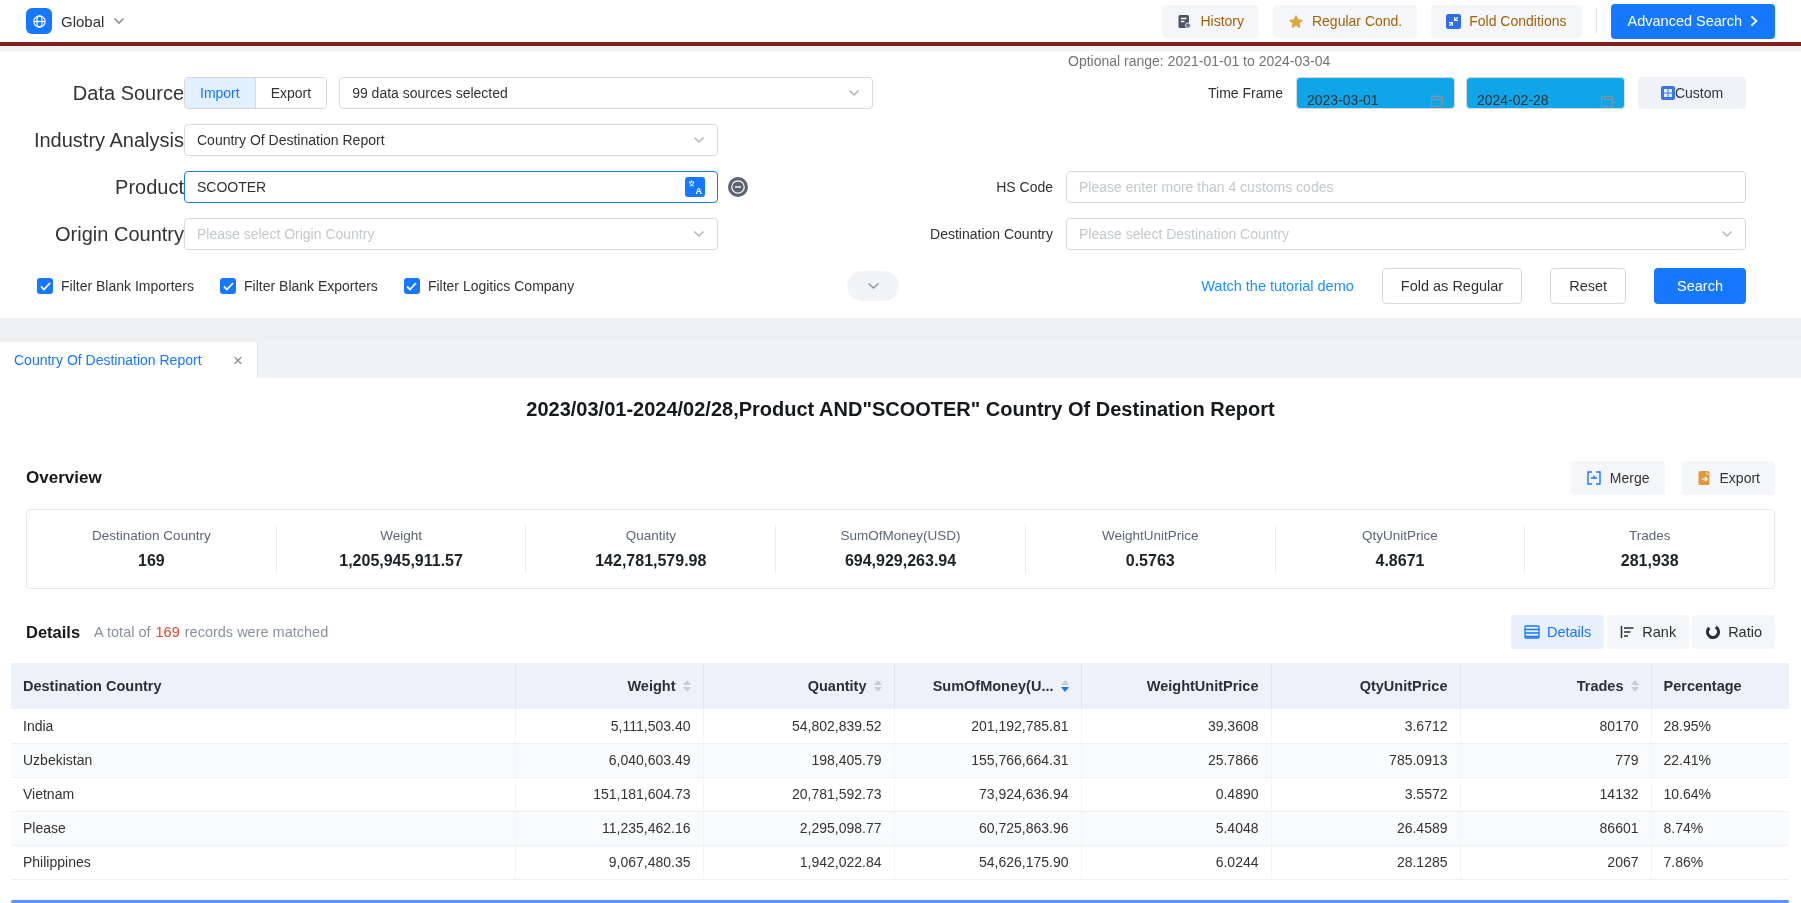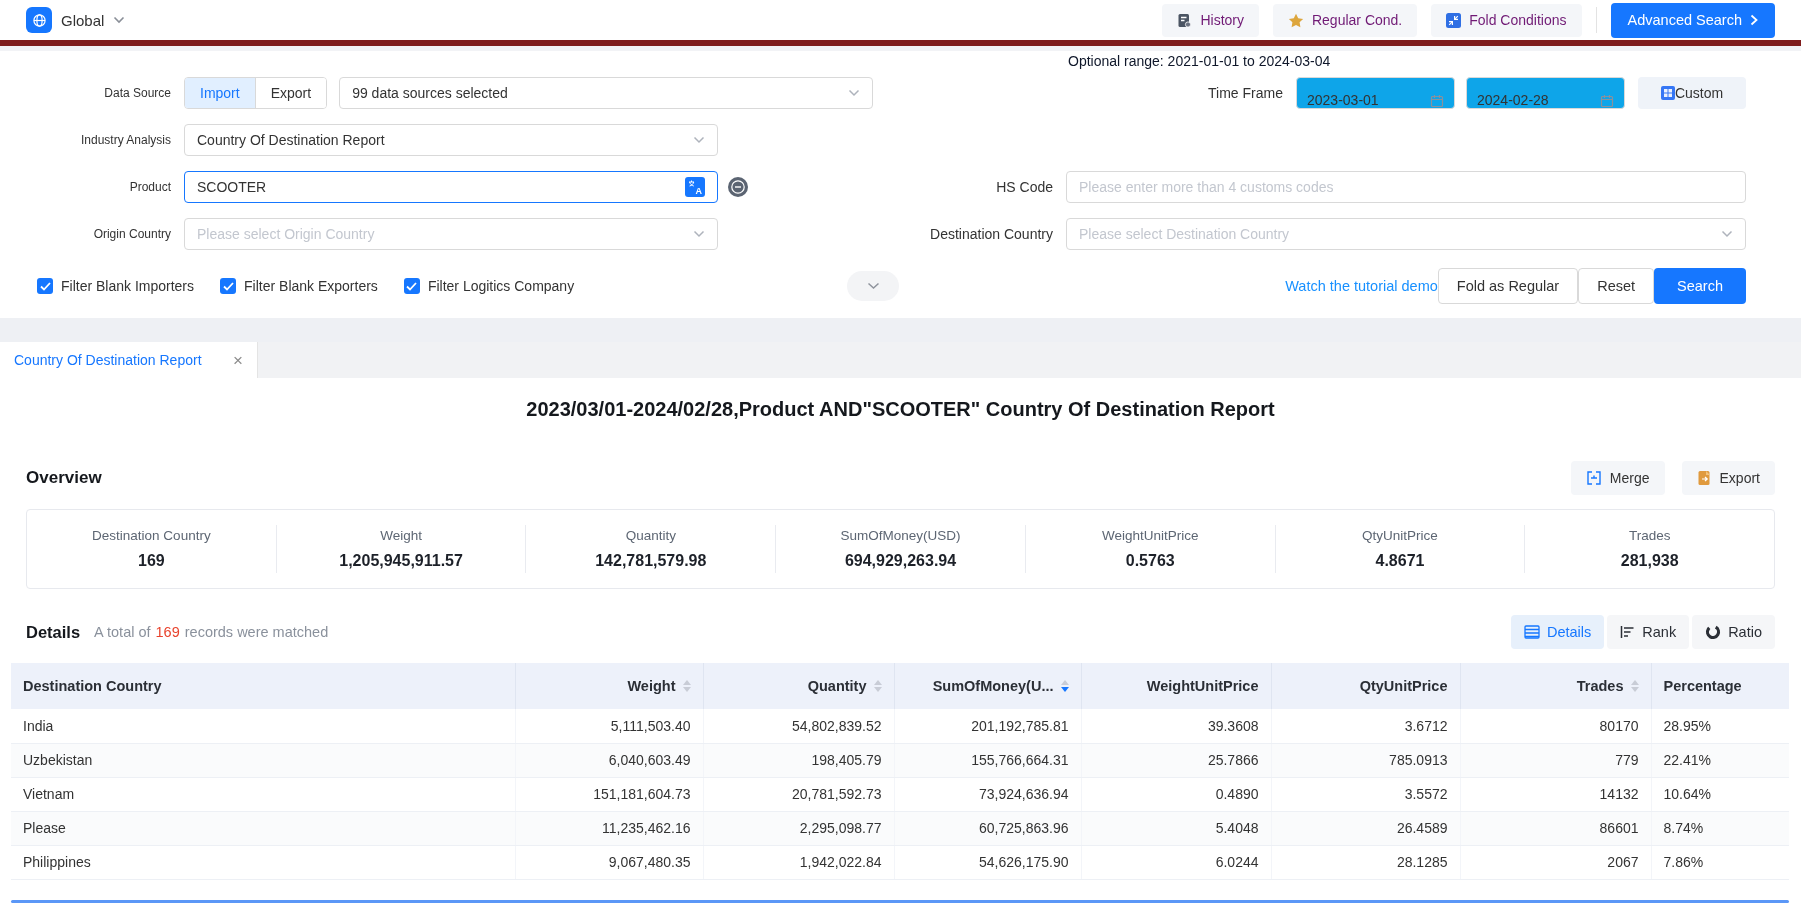--- a/index.html
+++ b/index.html
@@ -1,60 +1,60 @@
 <!DOCTYPE html>
 <html><head>
 <meta charset="utf-8">
 <style>
   * { box-sizing: border-box; margin: 0; padding: 0; }
   html,body { width:1801px; height:903px; overflow:hidden; background:#fff;
     font-family:"Liberation Sans", sans-serif; color:#333; position:relative; }
 
   
-  .topbar{height:46px;display:flex;align-items:center;padding:0 26px;background:#fff;border-bottom:6px solid #7f1d1d;}
+  .topbar{height:46px;display:flex;align-items:center;padding:0 26px;background:#fff;border-bottom:4px solid #7f1d1d;}
   .brand{display:flex;align-items:center;gap:9px;cursor:pointer;}
   .brand-icon{width:26px;height:26px;border-radius:6px;background:#1677ff;display:flex;align-items:center;justify-content:center;flex:none;}
   .brand-label{font-size:15px;color:#333;}
   .topbar-right{margin-left:auto;display:flex;align-items:center;gap:14px;}
-  .tb-btn{height:33px;padding:0 15px;background:#f4f6f9;border-radius:4px;display:flex;align-items:center;gap:8px;font-size:14px;color:#701a75;cursor:pointer;white-space:nowrap;}
+  .tb-btn{height:33px;padding:0 15px;background:#f4f6f9;border-radius:4px;display:flex;align-items:center;gap:8px;font-size:14px;color:#a16207;cursor:pointer;white-space:nowrap;}
   .tb-divider{width:1px;height:26px;background:#e3e3e3;}
   .tb-primary{height:35px;padding:0 17px;background:#1677ff;color:#fff;border-radius:4px;display:flex;align-items:center;gap:8px;font-size:14.5px;cursor:pointer;}
   .strip{height:5px;background:#f2f3f6;}
 
   
   .form-panel{position:relative;background:#fff;padding:26px 55px 14px 0;}
   .form-row{display:flex;align-items:center;height:32px;margin-bottom:15px;}
-  .f-label{width:184px;flex:none;text-align:right;padding-right:13px;font-size:12px;color:#333;}
+  .f-label{width:184px;flex:none;text-align:right;font-size:20px;color:#333;}
   .f-label-r{flex:none;text-align:right;padding-right:13px;font-size:14px;color:#333;white-space:nowrap;}
   .seg{display:flex;height:32px;border:1px solid #d9d9d9;border-radius:4px;overflow:hidden;flex:none;}
   .seg-item{padding:0 15px;display:flex;align-items:center;font-size:14px;cursor:pointer;background:#fff;color:#333;}
   .seg-item.active{background:#e1efff;color:#1677ff;}
   .seg-item + .seg-item{border-left:1px solid #d9d9d9;}
   .sel{height:32px;border:1px solid #d9d9d9;border-radius:4px;display:flex;align-items:center;padding:0 12px;font-size:14px;background:#fff;cursor:pointer;}
   .sel .sel-text{flex:1;white-space:nowrap;overflow:hidden;text-overflow:ellipsis;}
   .sel-wide{width:534px;margin-left:12px;}
   .sel-left{width:534px;}
   .sel-right{width:680px;}
   .placeholder{color:#c3c7cf;}
   .inp{height:32px;border:1px solid #d9d9d9;border-radius:4px;display:flex;align-items:center;padding:0 12px;font-size:14px;background:#fff;}
   .inp-product{width:534px;border-color:#1677ff;}
   .inp-product .inp-text{flex:1;}
   .icon-after{margin-left:9px;flex:none;cursor:pointer;display:flex;align-items:center;}
   .rgroup{display:flex;align-items:center;margin-left:auto;}
-  .optional-range{position:absolute;top:2px;left:1068px;font-size:14px;color:#0f172a;}
+  .optional-range{position:absolute;top:2px;left:1068px;font-size:14px;color:#737373;}
   .date-inp{width:159px;height:32px;border:1px solid #d9d9d9;border-radius:4px;display:flex;align-items:flex-end;justify-content:space-between;padding:0 10px;font-size:14px;color:#333;background:#0ea5e9;cursor:pointer;}
   .date-inp + .date-inp{margin-left:11px;}
   .custom-btn{width:108px;height:32px;margin-left:13px;background:#eff3f9;border-radius:4px;display:flex;align-items:center;justify-content:center;gap:0;font-size:14px;color:#333;cursor:pointer;}
 
   .checkbox-row{position:relative;display:flex;align-items:center;height:36px;margin-top:18px;padding-left:37px;}
   .cb-item{display:flex;align-items:center;gap:8px;margin-right:26px;cursor:pointer;}
   .cb-box{width:16px;height:16px;border-radius:3px;background:#1677ff;display:flex;align-items:center;justify-content:center;flex:none;}
   .cb-label{font-size:14px;color:#333;}
   .collapse-pill{position:absolute;left:50%;transform:translateX(-50%);width:52px;height:30px;border-radius:15px;background:#f3f4f6;display:flex;align-items:center;justify-content:center;cursor:pointer;}
-  .cr-right{margin-left:auto;display:flex;align-items:center;gap:0;}
+  .cr-right{margin-left:auto;display:flex;align-items:center;gap:28px;}
   .link{font-size:14.5px;color:#1890ff;cursor:pointer;}
   .btn{height:36px;padding:0 18px;border:1px solid #d9d9d9;border-radius:4px;background:#fff;font-size:14.5px;color:#333;display:flex;align-items:center;cursor:pointer;white-space:nowrap;}
   .btn-primary{height:36px;padding:0 23px;border-radius:4px;background:#1677ff;color:#fff;font-size:14.5px;display:flex;align-items:center;cursor:pointer;border:none;}
 
   .gap-strip{height:24px;background:#eef0f4;}
 
   
   .tabstrip{height:36px;background:#f1f2f4;display:flex;align-items:stretch;}
   .tab{width:258px;background:#fff;display:flex;align-items:center;padding:0 14px;border-right:1px solid #e4e4e4;cursor:pointer;}
   .tab-label{flex:1;font-size:14px;color:#1677ff;white-space:nowrap;overflow:hidden;}

